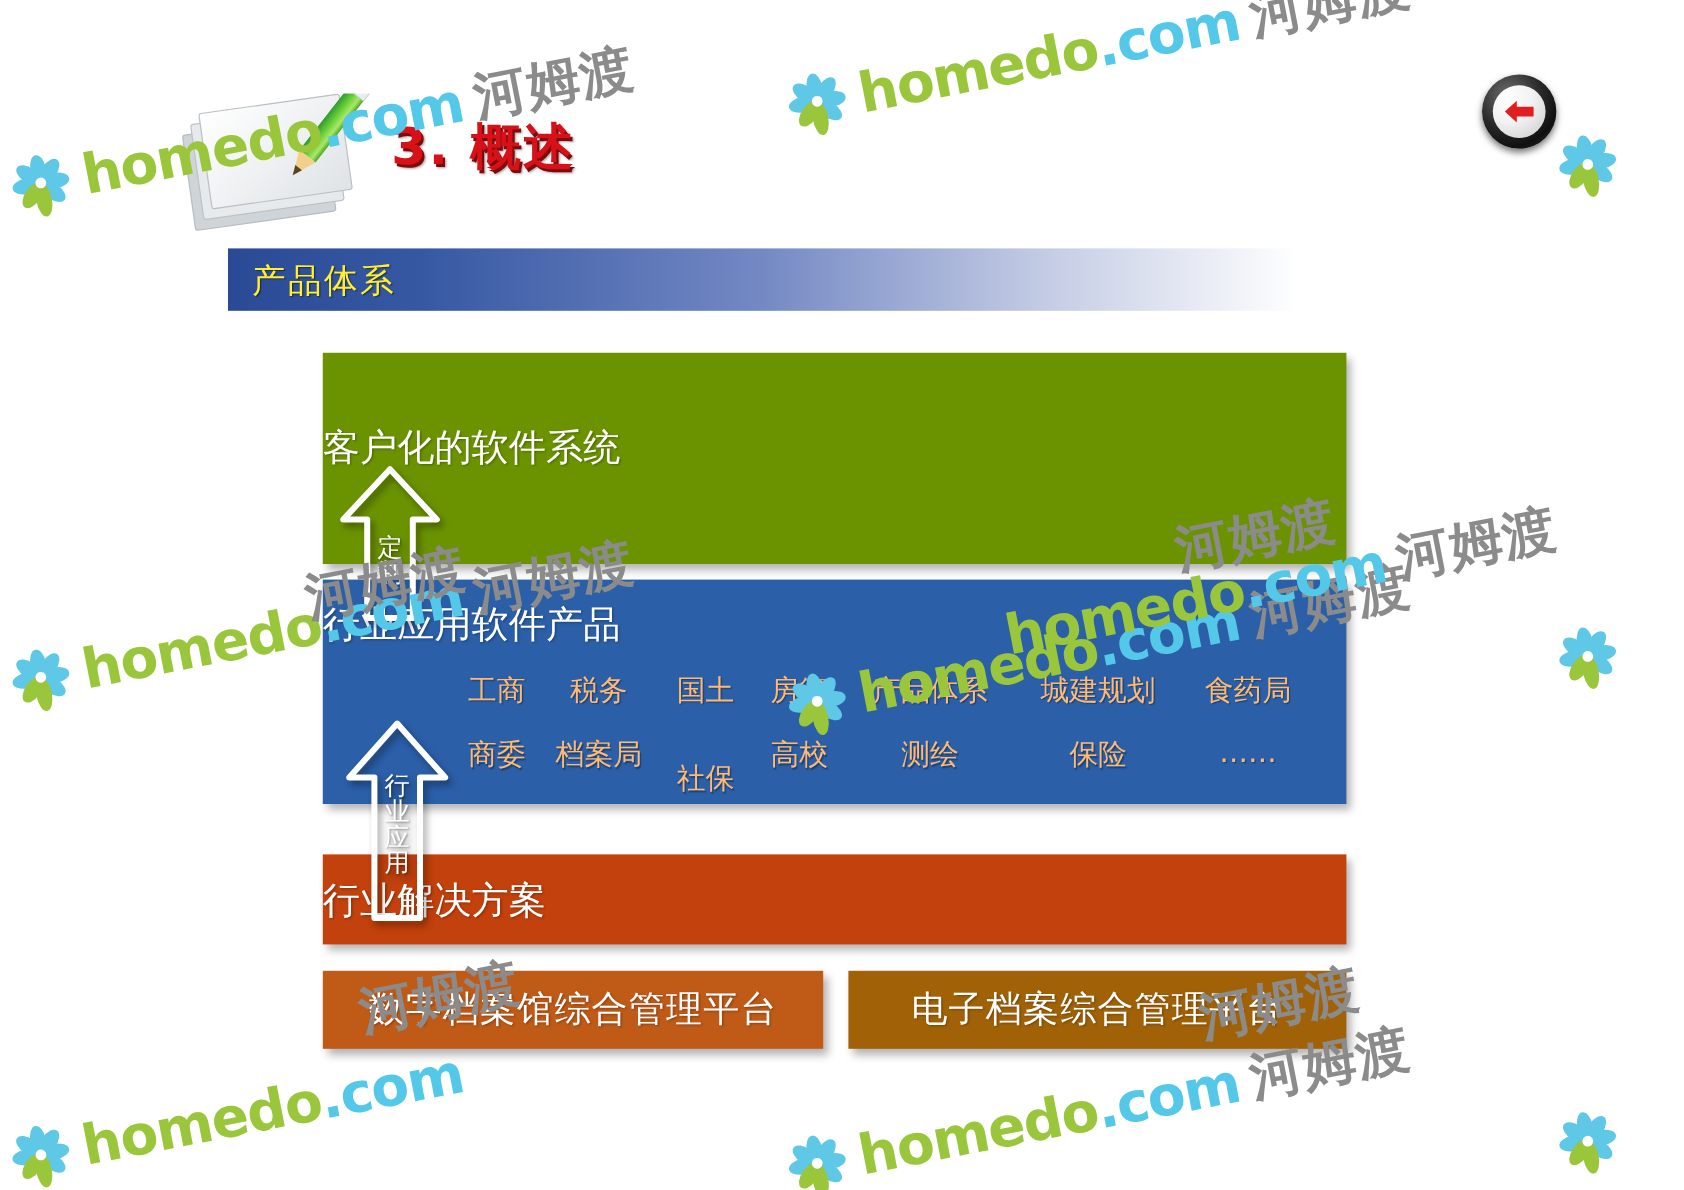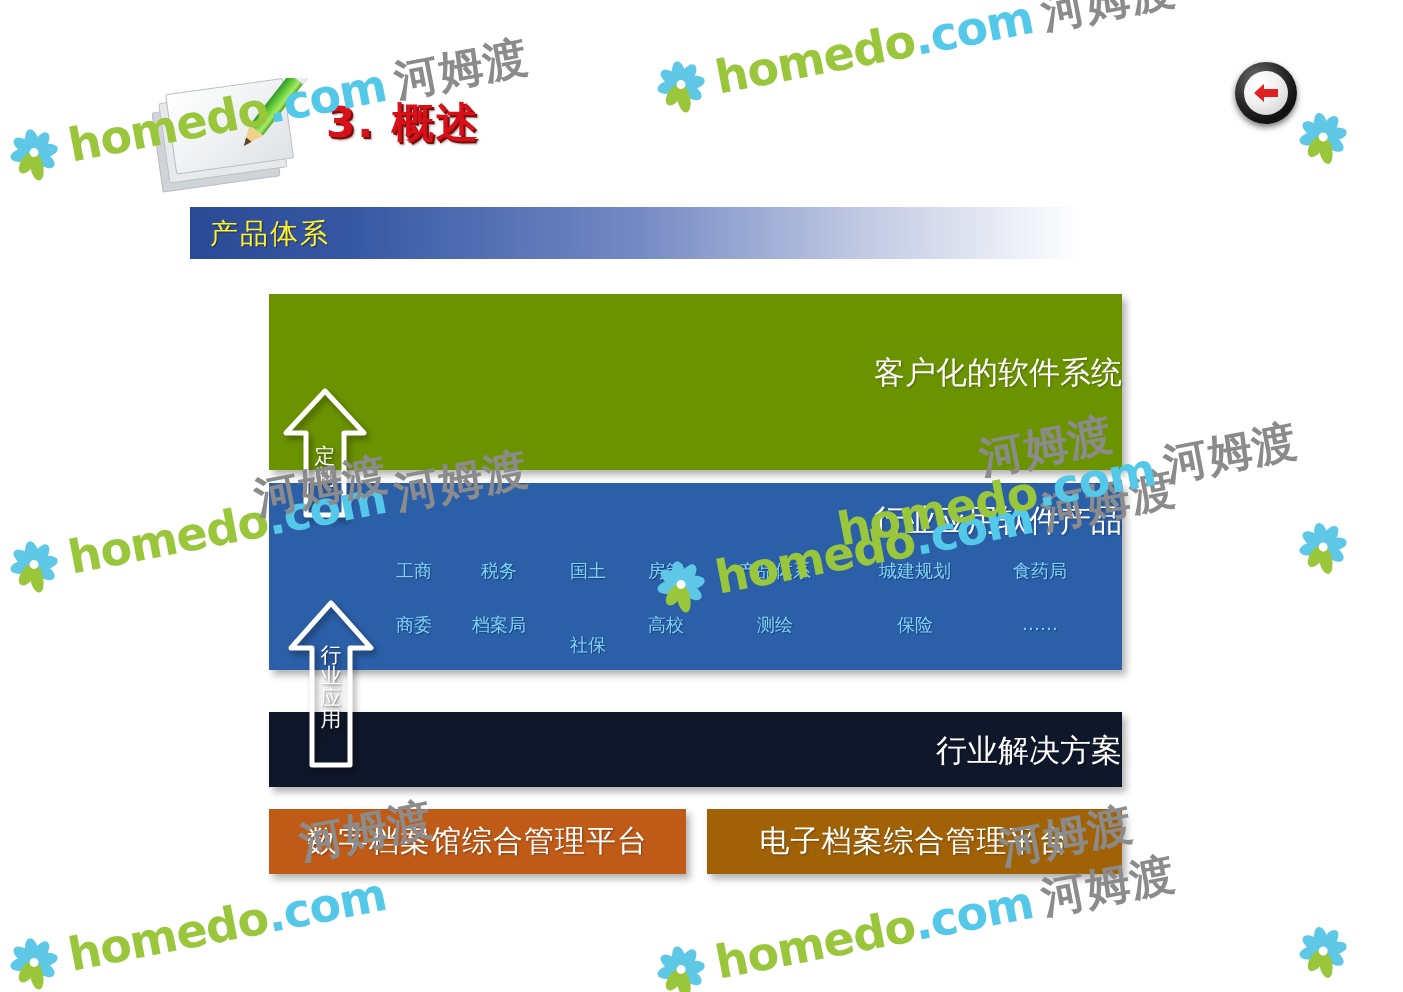--- a/index.html
+++ b/index.html
@@ -150,21 +150,21 @@
 
   
   .layer {
     position: absolute;
     box-shadow: 4px 5px 7px rgba(0,0,0,.30);
     z-index: 15;
   }
   .layer-title {
     color: #ffffff;
     font-family: "DejaVu Sans", sans-serif;
-    text-align: right;
+    text-align: left;
     text-shadow: 1px 1px 2px rgba(0,0,0,.30);
   }
 
   #layer-green {
     left: 269px;
     top: 294px;
     width: 853px;
     height: 176px;
   }
   #layer-green .layer-title {
@@ -184,22 +184,22 @@
     position: absolute;
     left: 0; right: 0;
     top: 17px;
     font-size: 31px;
   }
   .sector-row {
     position: absolute;
     left: 110px;
     width: 743px;
     display: flex;
-    font-size: 18px;
-    color: #7dd3fc;
+    font-size: 24px;
+    color: #fdba74;
     font-family: "DejaVu Sans", sans-serif;
     text-shadow: 1px 1px 1px rgba(0,0,0,.35);
   }
   #sector-row-1 { top: 76px; }
   #sector-row-2 { top: 130px; }
   .sector-cell {
     text-align: center;
     white-space: nowrap;
   }
 
@@ -477,21 +477,21 @@
       <div class="sector-cell" style="width: 70px;">商委</div>
       <div class="sector-cell" style="width: 100px;">档案局</div>
       <div class="sector-cell" style="width: 78px; margin-top: 20px;">社保</div>
       <div class="sector-cell" style="width: 78px;">高校</div>
       <div class="sector-cell" style="width: 140px;">测绘</div>
       <div class="sector-cell" style="width: 140px;">保险</div>
       <div class="sector-cell" style="width: 110px;">……</div>
     </div>
 </div>
 
-<div class="layer" id="layer-teal" style="background: #0f172a;">
+<div class="layer" id="layer-teal" style="background: #c2410c;">
   <div class="layer-title">行业解决方案</div>
 </div>
 
 <div class="platform-box" id="platform-left" style="background: rgb(192, 90, 23);">
   <span>数字档案馆综合管理平台</span>
 </div>
 <div class="platform-box" id="platform-right" style="background: #a16207;">
   <span>电子档案综合管理平台</span>
 </div>
 

